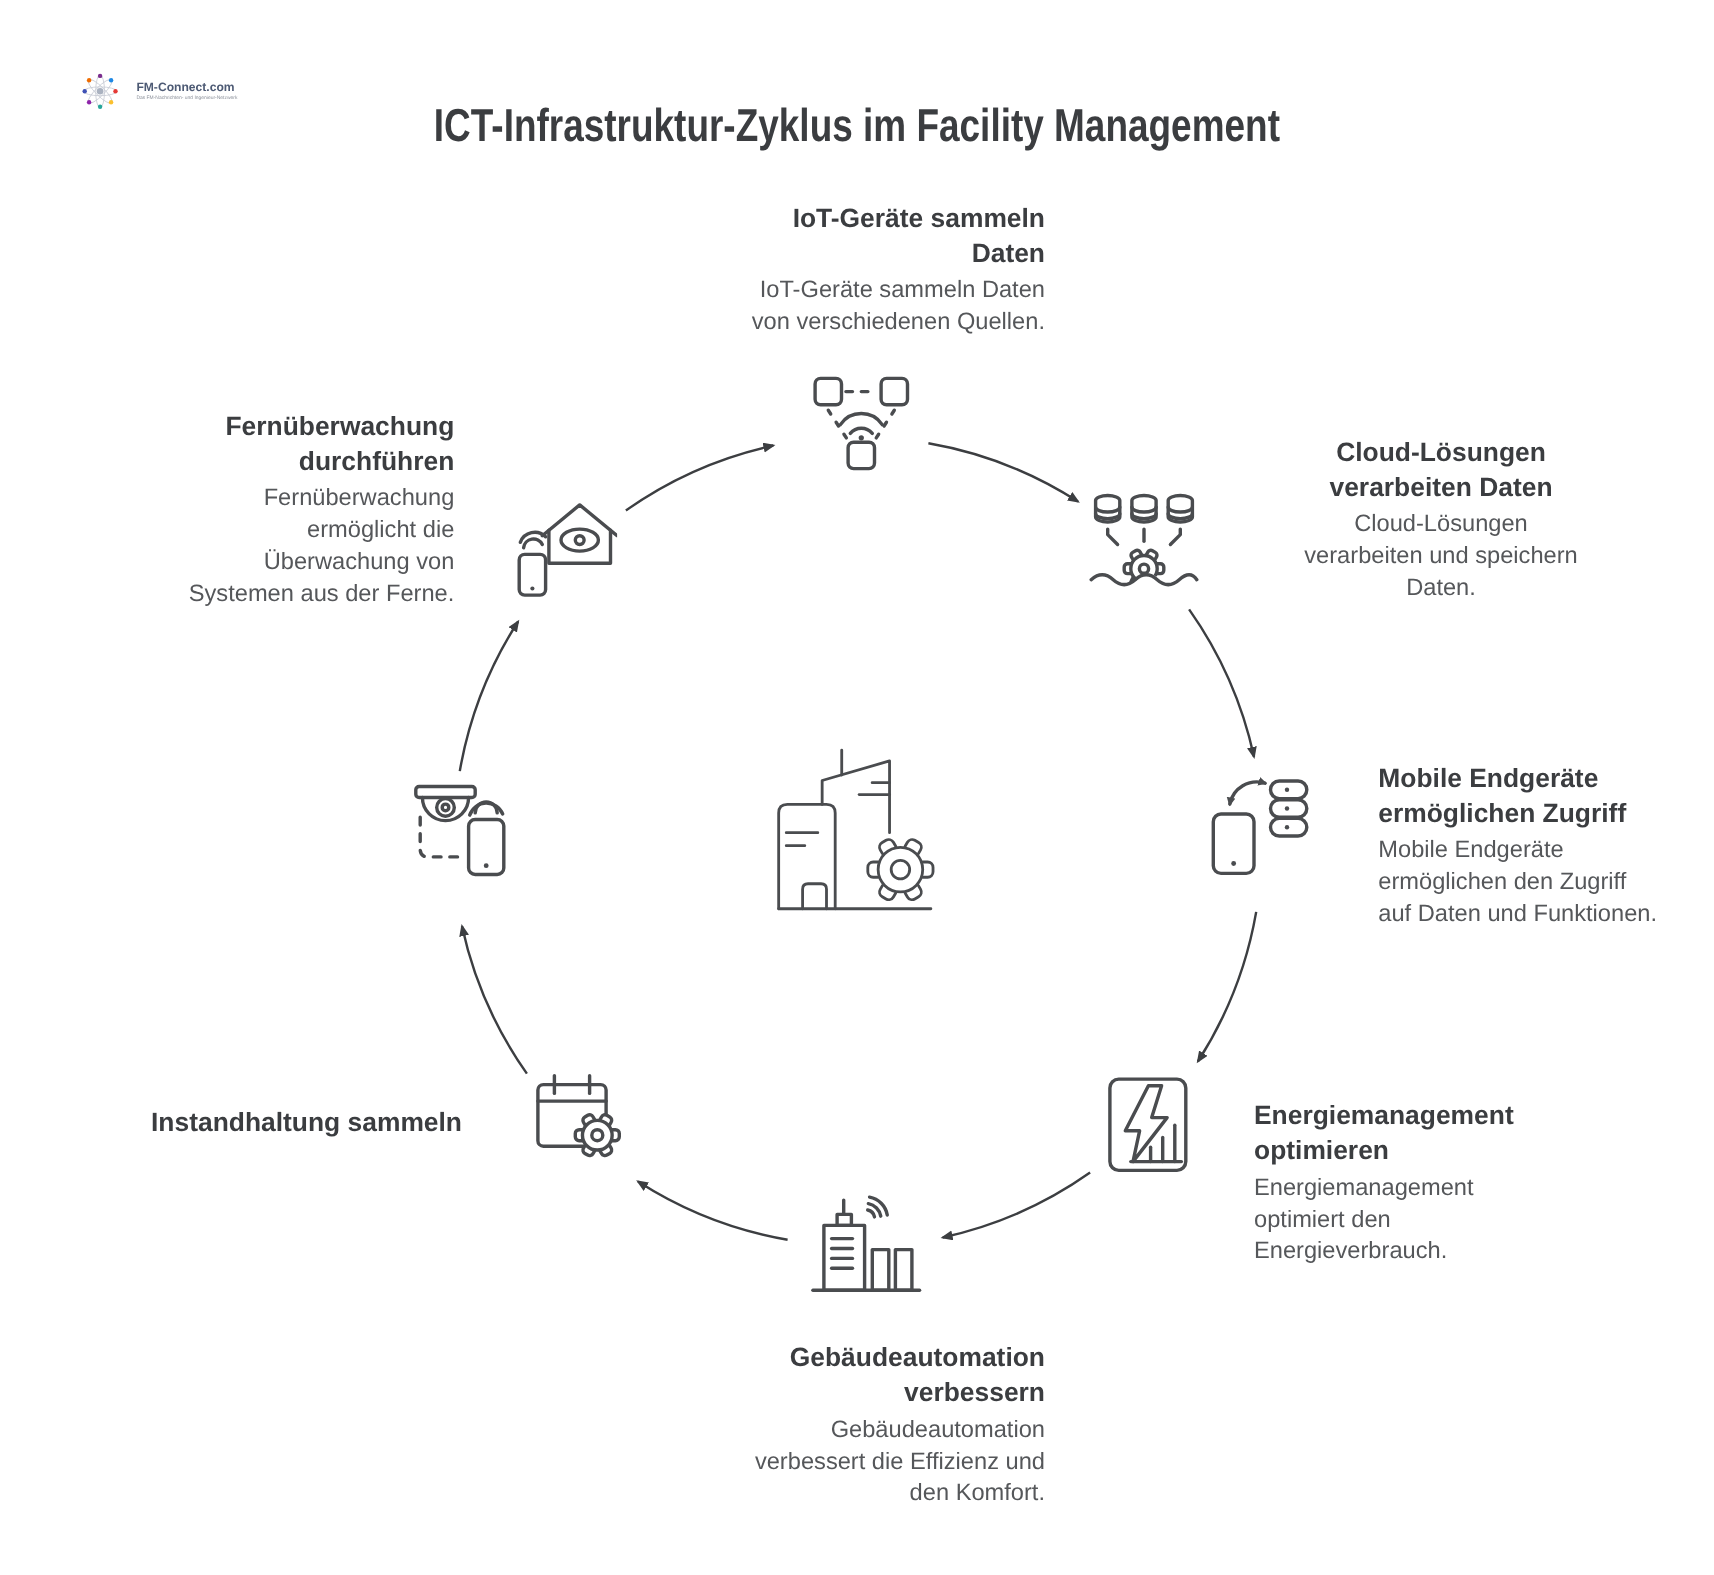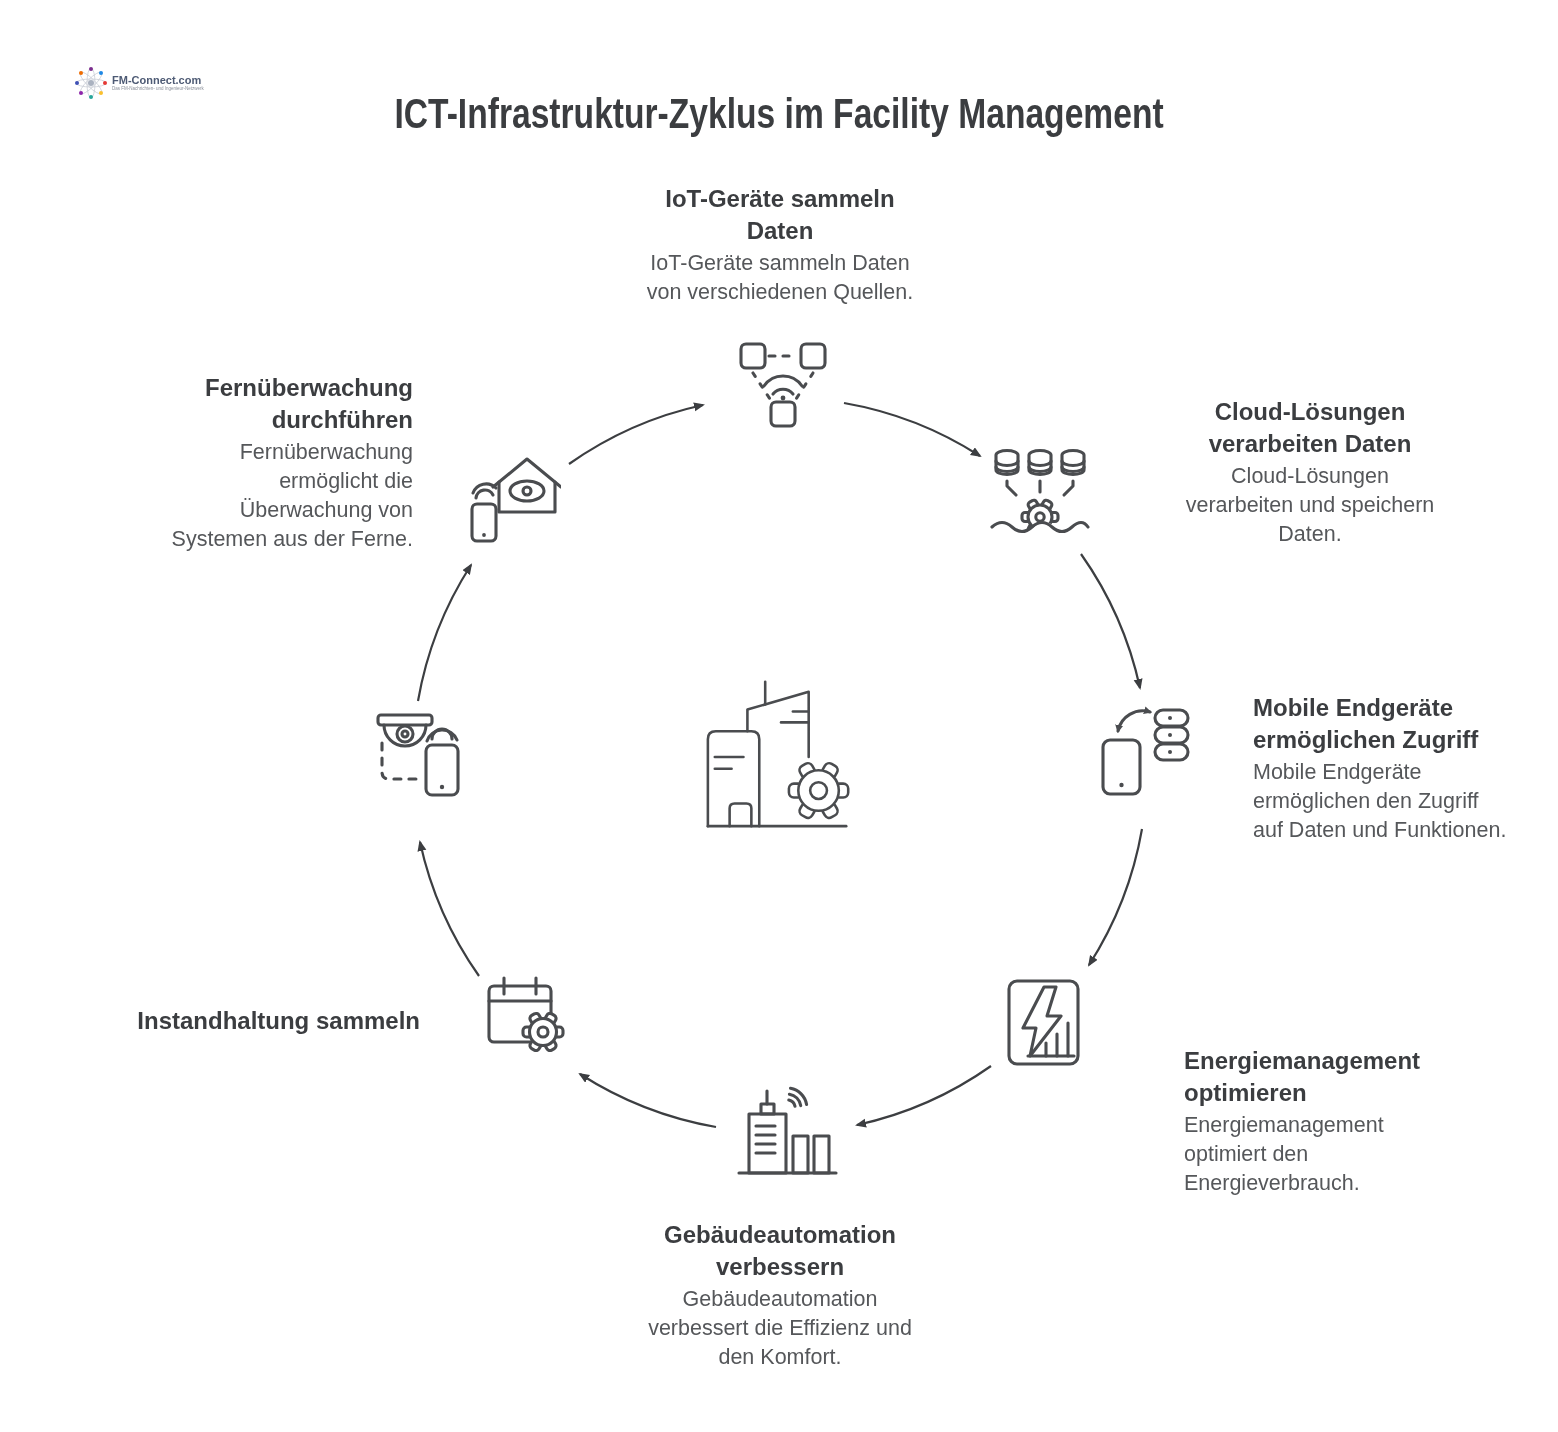--- a/index.html
+++ b/index.html
@@ -8,21 +8,21 @@
     font-family:"Liberation Sans", sans-serif;overflow:hidden;
   }
   
   .page-title{
     position:absolute;top:90px;left:50%;
     transform:translateX(-50%) scaleX(0.8);transform-origin:center;
     font-size:42px;font-weight:700;color:#3b3d40;white-space:nowrap;margin:0;
     letter-spacing:0px;
   }
   
-  .logo{position:absolute;left:74px;top:66px;display:flex;align-items:center;gap:4px;justify-content:flex-end;}
+  .logo{position:absolute;left:74px;top:66px;display:flex;align-items:center;gap:16px;justify-content:flex-end;}
   .logo-burst{width:34px;height:34px;flex:0 0 auto;}
   .logo-texts{display:flex;flex-direction:column;line-height:1;}
   .logo-brand{font-size:11px;font-weight:700;color:#4d5a74;letter-spacing:0px;}
   .logo-tagline{font-size:4.5px;color:#8a8f99;margin-top:1px;}
   
   .arcs{position:absolute;left:0;top:0;width:1558px;height:1432px;pointer-events:none;}
   .arcs path.arc{fill:none;stroke:#3c3e41;stroke-width:2.2;}
   
   .icon{position:absolute;color:#4a4c4f;}
   .icon svg{display:block;width:100%;height:100%;}
@@ -36,27 +36,27 @@
   
   .step{position:absolute;}
   .step-title{
     font-size:24px;font-weight:700;color:#3b3d40;line-height:1.32;
     white-space:pre-line;margin:0 0 3px 0;
   }
   .step-desc{
     font-size:21.5px;font-weight:400;color:#55575a;line-height:1.34;
     white-space:pre-line;margin:0;
   }
-  .align-center{text-align:center;}
+  .align-center{text-align:right;}
   .align-left{text-align:left;}
   .align-right{text-align:right;}
   .step-iot{left:610px;top:183px;width:340px;}
   .step-cloud{left:1140px;top:396px;width:340px;text-align:center;}
   .step-mobile{left:1253px;top:692px;width:300px;}
-  .step-energy{left:1140px;top:1045px;width:340px;margin-left:44px;}
+  .step-energy{left:1140px;top:999px;width:340px;}
   .step-automation{left:610px;top:1219px;width:340px;}
   .step-maintenance{left:80px;top:1005px;width:340px;}
   .step-security{left:0px;top:703px;width:307px;}
   .step-remote{left:73px;top:372px;width:340px;}
   
   .icon-iot{left:733px;top:336px;width:100px;height:95px;}
   .icon-cloud{left:990px;top:443px;width:100px;height:95px;}
   .icon-mobile{left:1097px;top:698px;width:95px;height:105px;}
   .icon-energy{left:1001px;top:976px;width:85px;height:95px;}
   .icon-automation{left:735px;top:1086px;width:105px;height:95px;}

